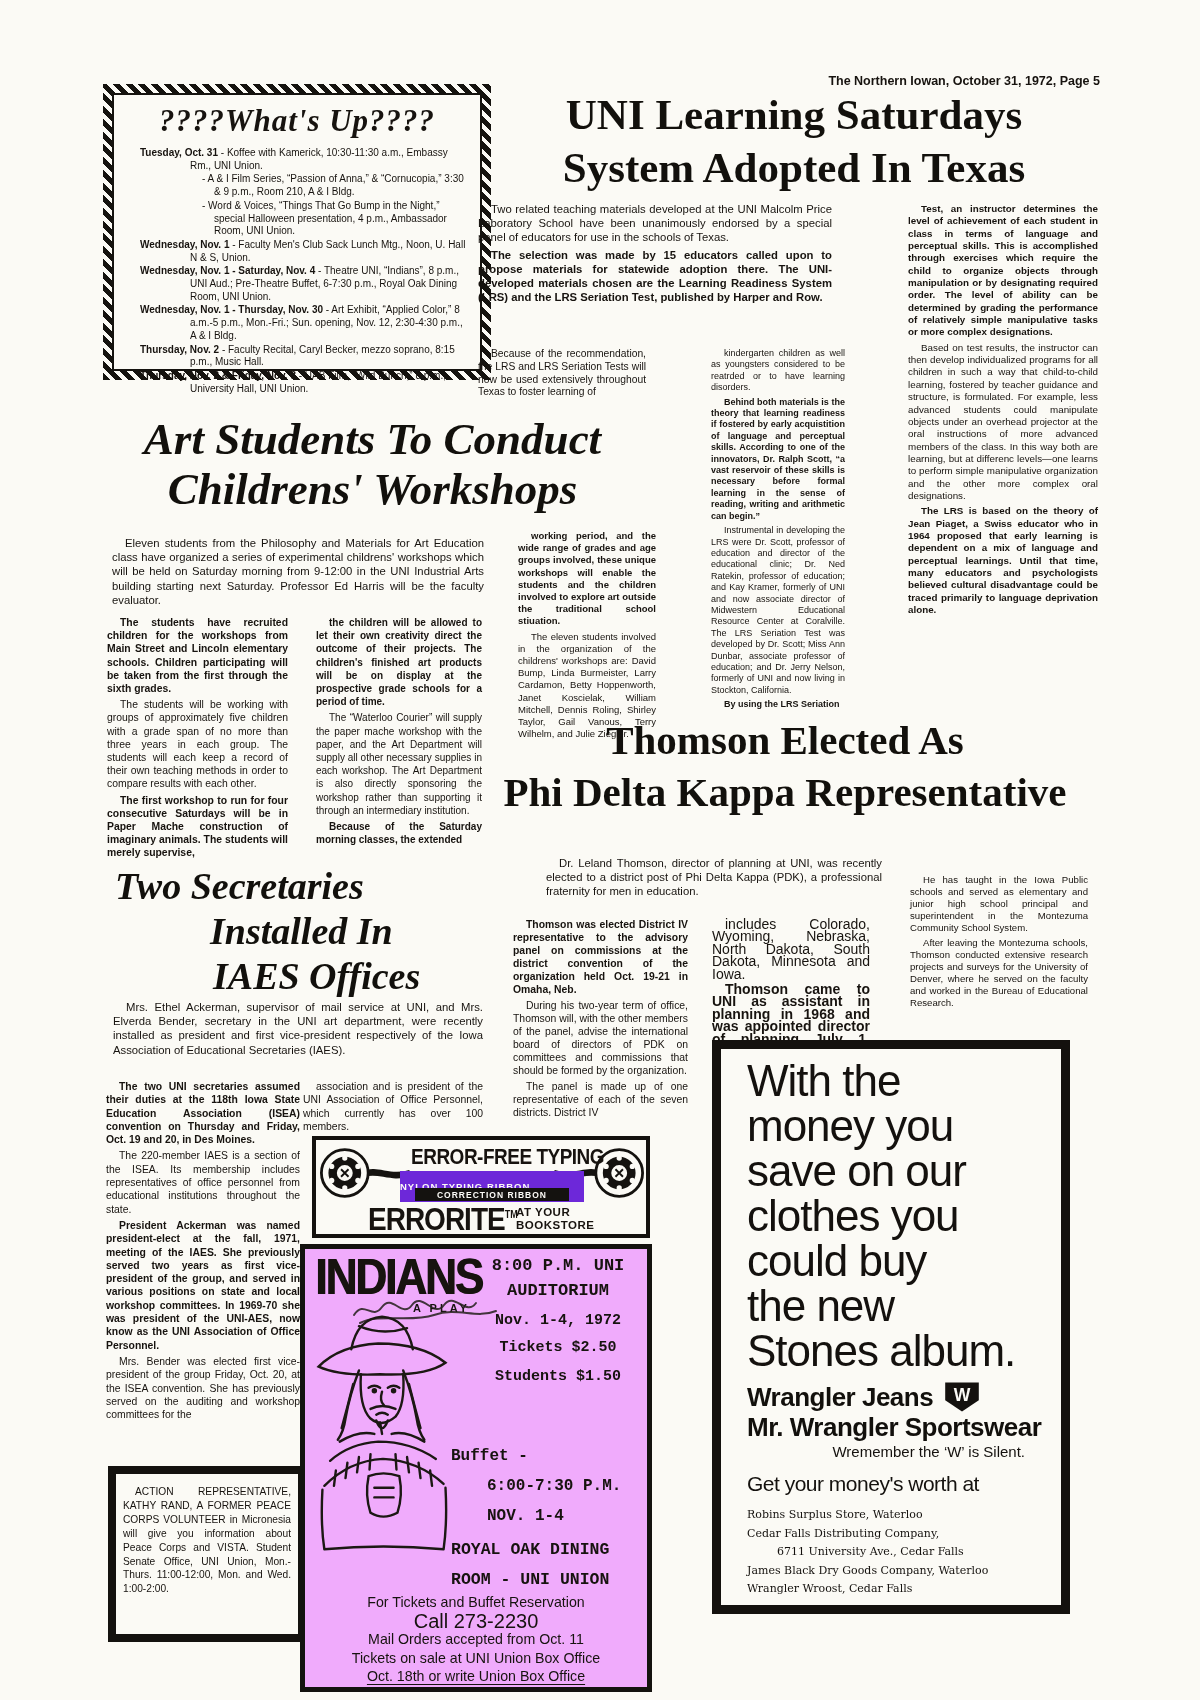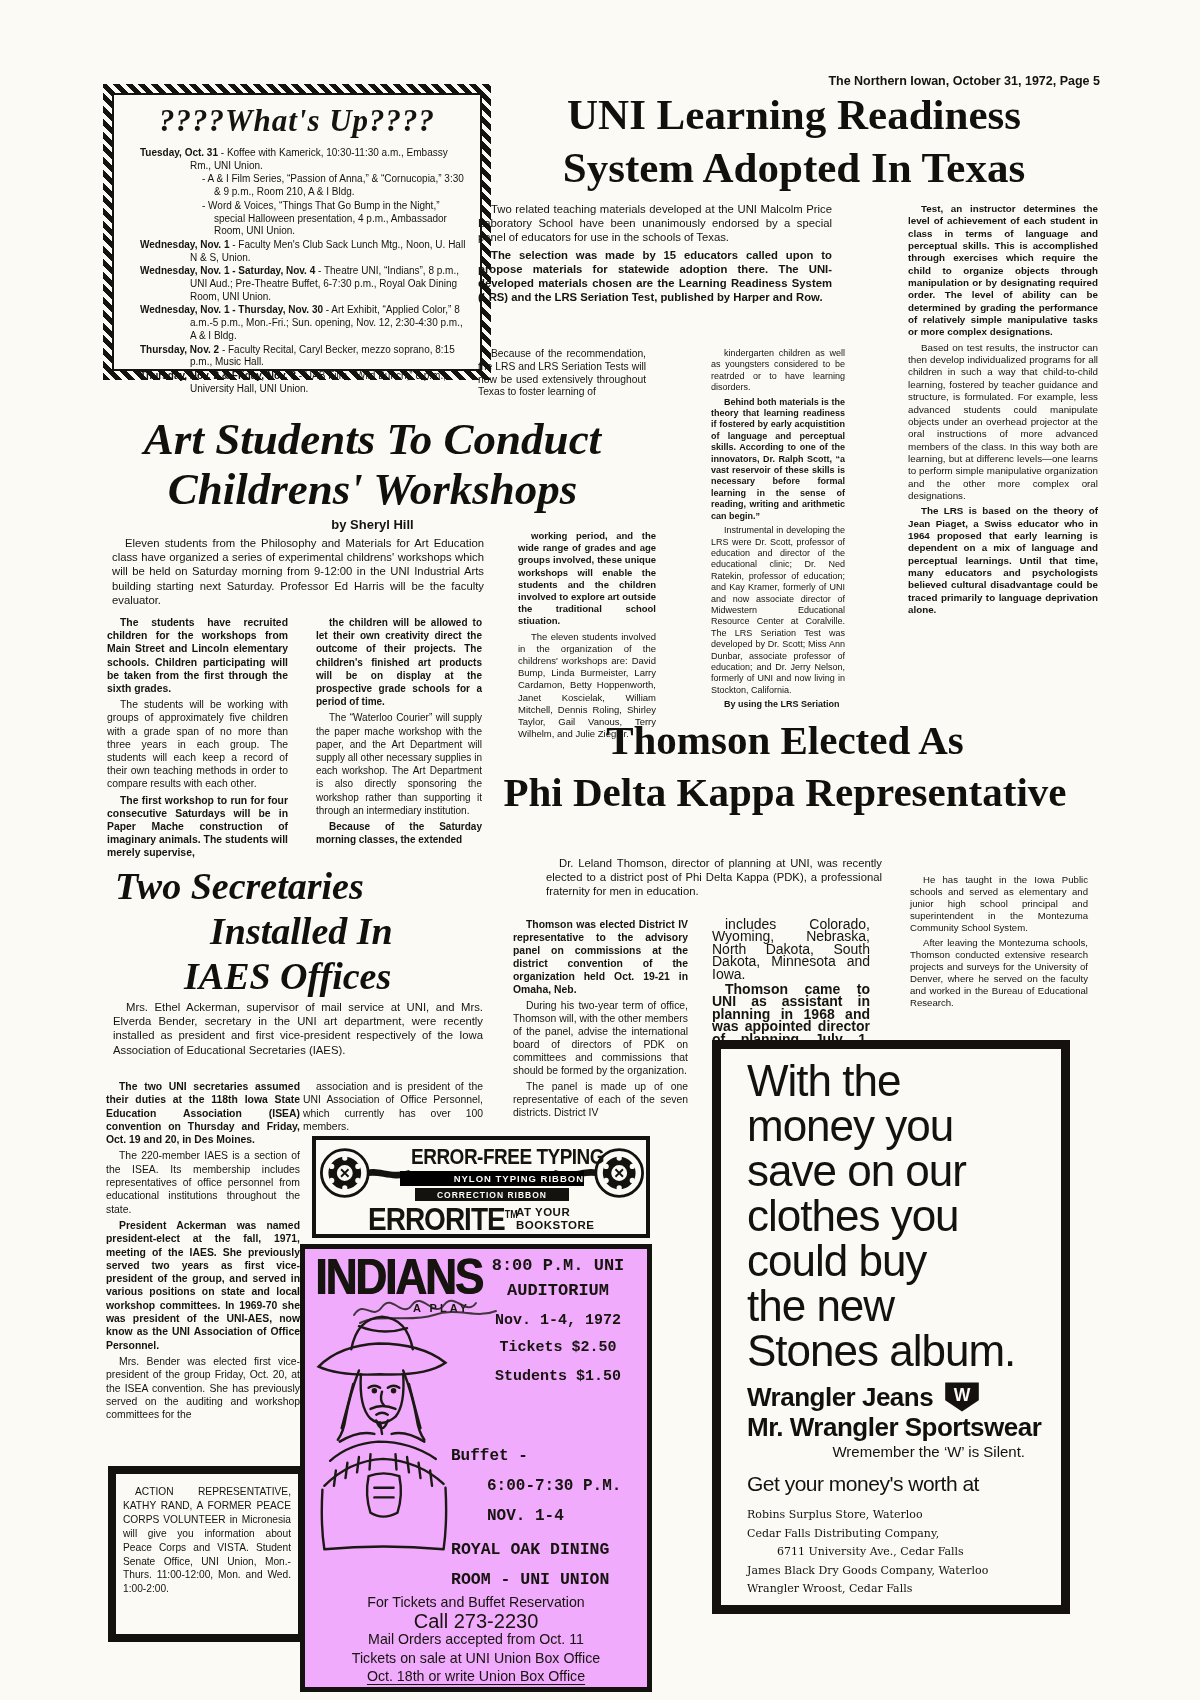--- a/index.html
+++ b/index.html
@@ -42,41 +42,41 @@
   #art-colc{left:518px;top:530px;width:138px;font-size:9.5px;line-height:12.2px;}
 
   #th-head{left:470px;top:714px;width:630px;text-align:center;font-size:41px;line-height:52px;}
   #th-intro{left:546px;top:856px;width:336px;font-size:11.3px;line-height:14.2px;}
   #th-cola{left:513px;top:918px;width:175px;font-size:10.4px;line-height:13px;}
   #th-colb{left:712px;top:918px;width:158px;font-size:14px;line-height:12.4px;}
   #th-colc{left:910px;top:874px;width:178px;font-size:9.6px;line-height:12px;}
 
   #sec-head{left:115px;top:864px;width:380px;font-style:italic;font-size:38px;line-height:45px;}
   #sec-head .hl:nth-of-type(2){margin-left:95px;}
-  #sec-head .hl:nth-of-type(3){margin-left:69px;}
+  #sec-head .hl:nth-of-type(3){margin-left:98px;}
   #sec-intro{left:113px;top:1000px;width:370px;font-size:11.3px;line-height:14.2px;}
   #sec-cola{left:106px;top:1080px;width:194px;font-size:10.4px;line-height:13.3px;}
   #sec-colb{left:303px;top:1080px;width:180px;font-size:10.4px;line-height:13.3px;}
 
   
   #action-box{left:108px;top:1466px;width:198px;height:176px;box-sizing:border-box;
               border:8px solid #14120f;padding:11px 7px;font-size:10.2px;line-height:13.9px;
               text-align:justify;background:#fbfaf5;}
   #action-box .p{text-indent:12px;margin:0;}
 
   
   #errorite{left:312px;top:1136px;width:338px;height:102px;box-sizing:border-box;
             border:4px solid #14120f;background:#fbfaf5;}
   .er-spool{position:absolute;width:95px;height:58px;}
   .er-spool.l{left:0px;top:4px;}
   .er-spool.r{right:-2px;top:4px;transform:scaleX(-1);}
   .er-head{position:absolute;left:95px;top:6px;width:165px;text-align:center;font-size:19px;
            font-weight:bold;transform:scaleY(1.15);letter-spacing:-0.5px;white-space:nowrap;}
-  .er-bar1{position:absolute;left:84px;top:31px;width:184px;background:#000000;color:#fcfbf7;
-           font-size:9.5px;font-weight:bold;text-align:right;padding:2px 0;letter-spacing:1px;}
+  .er-bar1{position:absolute;left:84px;top:31px;width:184px;background:#6d28d9;color:#fcfbf7;
+           font-size:9.5px;font-weight:bold;text-align:left;padding:10px 0;letter-spacing:1px;}
   .er-bar2{position:absolute;left:99px;top:48px;width:154px;background:#14120f;color:#fcfbf7;
            font-size:8.5px;font-weight:bold;text-align:center;padding:1.5px 0;letter-spacing:1px;}
   .er-brand{position:absolute;left:52px;top:62px;font-size:28px;font-weight:bold;
             transform:scaleY(1.12);transform-origin:top left;letter-spacing:-1px;white-space:nowrap;}
   .er-tm{font-size:9px;vertical-align:super;letter-spacing:0;}
   .er-at{position:absolute;left:200px;top:66px;font-size:11.5px;font-weight:bold;line-height:12.5px;letter-spacing:0.5px;}
 
   
   #indians{left:300px;top:1244px;width:352px;height:448px;box-sizing:border-box;
            border:5px solid #14120f;background:#f0abfc;}
@@ -137,21 +137,21 @@
         <div class="evt"><b class="lead">Wednesday, Nov. 1 - Thursday, Nov. 30</b> <span>- Art Exhibit, “Applied Color,” 8 a.m.-5 p.m., Mon.-Fri.; Sun. opening, Nov. 12, 2:30-4:30 p.m., A &amp; I Bldg.</span></div>
 
         <div class="evt"><b class="lead">Thursday, Nov. 2</b> <span>- Faculty Recital, Caryl Becker, mezzo soprano, 8:15 p.m., Music Hall.</span></div>
 
         <div class="evt"><b class="lead">Thursday, Nov. 2 &amp; Friday, Nov. 3</b> <span>- UAB Film, “Wild Bunch,” 8 p.m., University Hall, UNI Union.</span></div>
       </div>
   </div>
 
   <div id="lr-head" class="abs serif">
 
-  <div class="hl">UNI Learning Readiness</div>
+  <div class="hl">UNI Learning Saturdays</div>
       <div class="hl">System Adopted In Texas</div>
     </div>
   <div id="lr-intro" class="abs col">
 
   <p class="p">Two related teaching materials developed at the UNI Malcolm Price Laboratory School have been unanimously endorsed by a special panel of educators for use in the schools of Texas.</p>
       <p class="p b">The selection was made by 15 educators called upon to propose materials for statewide adoption there. The UNI-developed materials chosen are the Learning Readiness System (LRS) and the LRS Seriation Test, published by Harper and Row.</p>
     </div>
   <div id="lr-cola" class="abs col">
 
   <p class="p">Because of the recommendation, the LRS and LRS Seriation Tests will now be used extensively throughout Texas to foster learning of</p>
@@ -168,21 +168,20 @@
   <p class="p b">Test, an instructor determines the level of achievement of each student in class in terms of language and perceptual skills. This is accomplished through exercises which require the child to organize objects through manipulation or by designating required order. The level of ability can be determined by grading the performance of relatively simple manipulative tasks or more complex designations.</p>
       <p class="p">Based on test results, the instructor can then develop individualized programs for all children in such a way that child-to-child learning, fostered by teacher guidance and structure, is formulated. For example, less advanced students could manipulate objects under an overhead projector at the oral instructions of more advanced members of the class. In this way both are learning, but at differenc levels—one learns to perform simple manipulative organization and the other more complex oral designations.</p>
       <p class="p b">The LRS is based on the theory of Jean Piaget, a Swiss educator who in 1964 proposed that early learning is dependent on a mix of language and perceptual learnings. Until that time, many educators and psychologists believed cultural disadvantage could be traced primarily to language deprivation alone.</p>
     </div>
 
   <div id="art-head" class="abs serif">
 
   <div class="hl">Art Students To Conduct</div>
       <div class="hl">Childrens' Workshops</div>
     </div>
-  <div id="art-byline" class="abs">by Sheryl Hill</div>
   <div id="art-intro" class="abs col">
 
   <p class="p">Eleven students from the Philosophy and Materials for Art Education class have organized a series of experimental childrens' workshops which will be held on Saturday morning from 9-12:00 in the UNI Industrial Arts building starting next Saturday. Professor Ed Harris will be the faculty evaluator.</p>
     </div>
   <div id="art-cola" class="abs col">
 
   <p class="p b">The students have recruited children for the workshops from Main Street and Lincoln elementary schools. Children participating will be taken from the first through the sixth grades.</p>
       <p class="p">The students will be working with groups of approximately five children with a grade span of no more than three years in each group. The students will each keep a record of their own teaching methods in order to compare results with each other.</p>
       <p class="p b">The first workshop to run for four consecutive Saturdays will be in Paper Mache construction of imaginary animals. The students will merely supervise,</p>
     </div>

